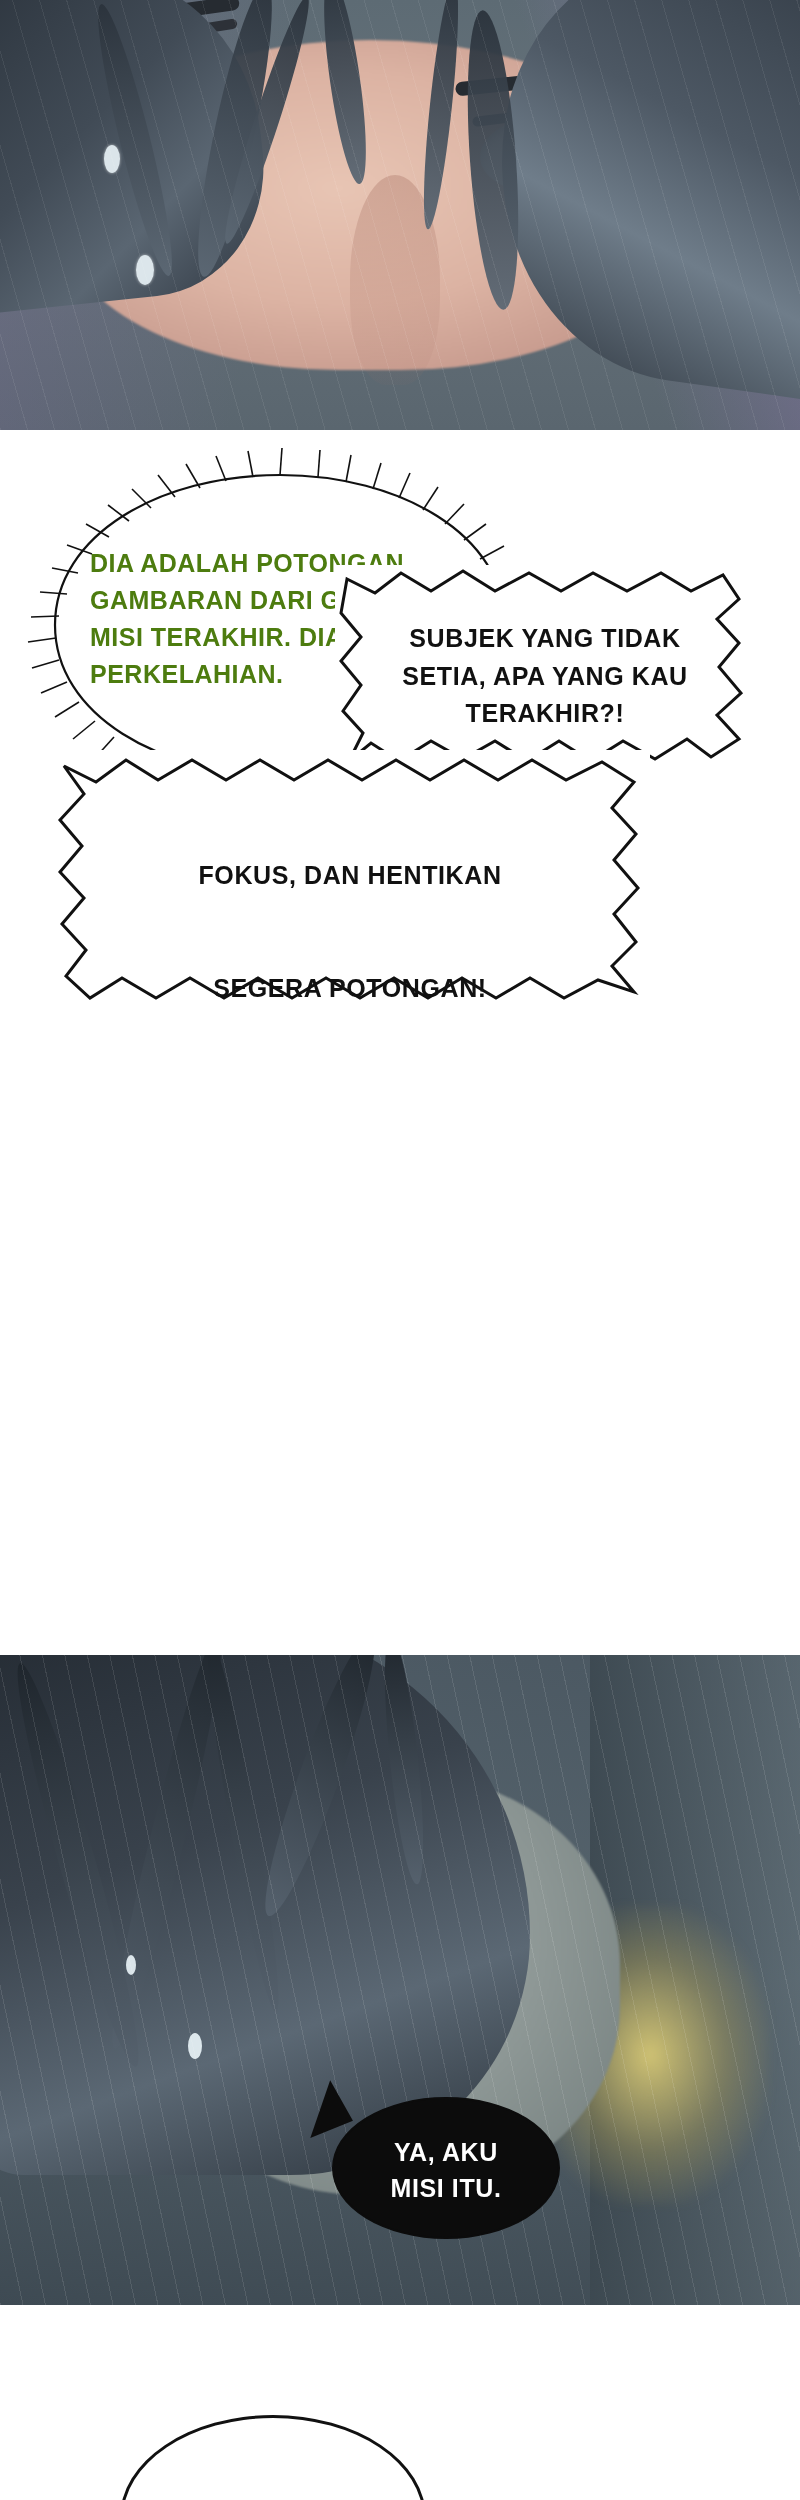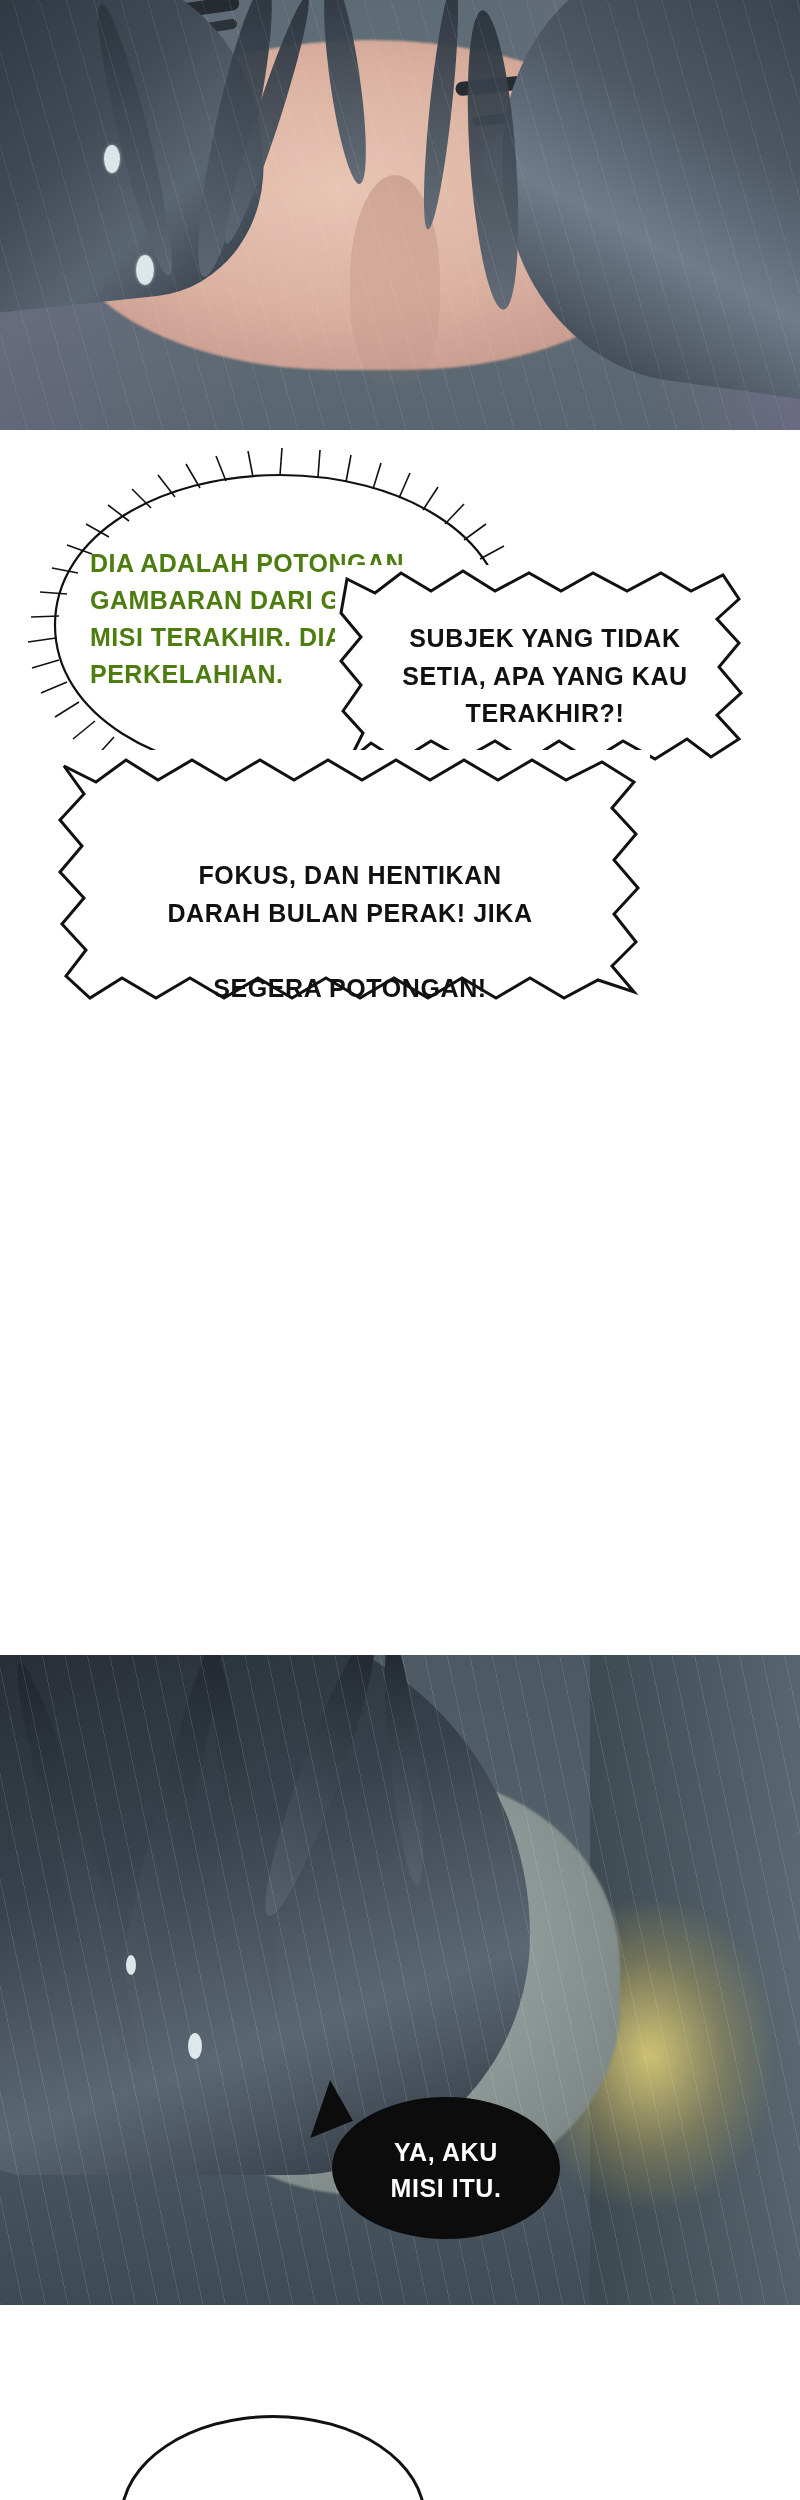--- a/index.html
+++ b/index.html
@@ -450,21 +450,21 @@
     <div class="balloon-jag b3">
       <svg width="600" height="260" viewBox="0 0 600 260" style="position:absolute;left:0;top:0;">
         <path d="M14 16 L46 32 L76 10 L108 30 L142 10 L176 30 L210 10 L244 30 L278 10 L312 30 L346 10 L380 30 L414 10
                  L448 30 L482 10 L516 30 L552 12 L584 32 L562 58 L586 84 L564 110 L588 138 L564 164 L586 192 L562 216
                  L584 242 L548 230 L514 248 L480 228 L446 248 L412 228 L378 248 L344 228 L310 248 L276 228 L242 248
                  L208 228 L174 248 L140 228 L106 248 L72 228 L40 248 L16 226 L36 200 L12 174 L34 148 L10 122 L32 96
                  L10 70 L34 44 Z" fill="#ffffff" stroke="#111111" stroke-width="3" stroke-linejoin="miter"></path>
       </svg>
       <div class="jag-text">
         <span>FOKUS, DAN HENTIKAN</span><br>
-        <span>DARAH BULAN PERAK! JIKA</span><br>
+        <br>
         <br>
         <span>SEGERA POTONGAN!</span>
       </div>
     </div>
   </div>
 
   <div class="panel3">
     <div class="p3-bg"></div>
     <div class="p3-wall"></div>
     <div class="p3-glow"></div>

